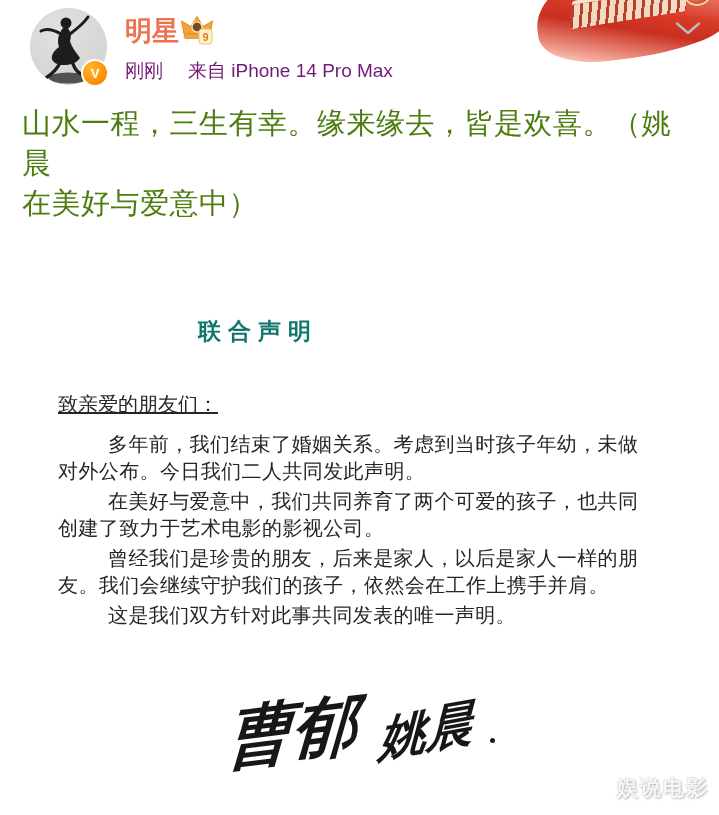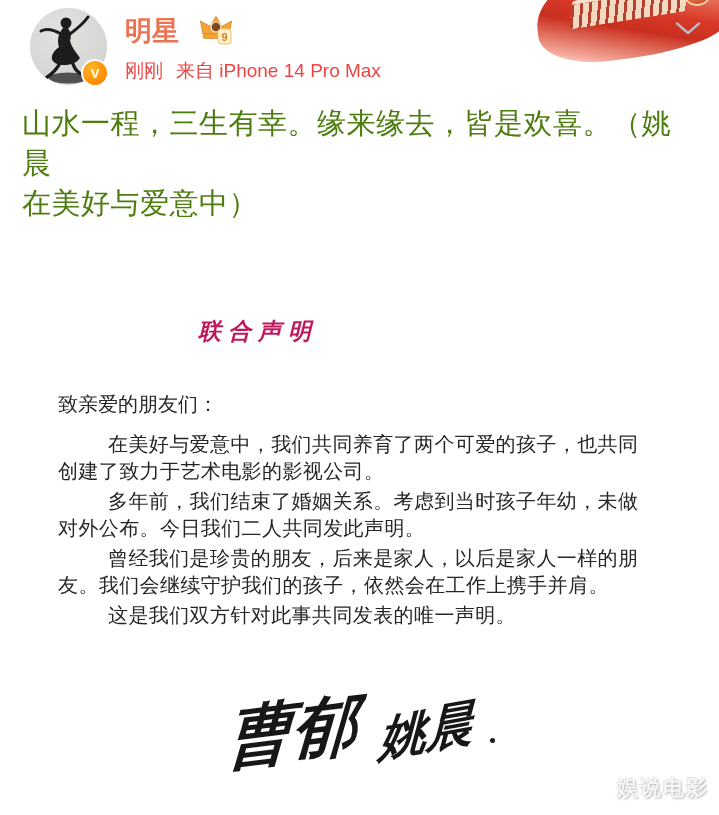--- a/index.html
+++ b/index.html
@@ -19,24 +19,24 @@
   }
   .avatar svg{display:block;border-radius:50%;}
   .v-badge{
     position:absolute;right:-2px;bottom:-2px;width:24px;height:24px;
     border-radius:50%;border:2px solid #ffffff;
     background:radial-gradient(circle at 35% 30%,#ffb728,#ff8a00 70%);
     color:#ffffff;font-size:13px;font-weight:700;
     display:flex;align-items:center;justify-content:center;line-height:1;
   }
   .user-block{padding-top:5px;}
-  .name-row{display:flex;align-items:center;gap:19px;}
+  .name-row{display:flex;align-items:center;gap:0;}
   .username{font-size:27px;font-weight:600;color:#ec7352;cursor:pointer;}
   .crown{display:inline-block;cursor:pointer;}
-  .meta{margin-top:9px;font-size:19px;color:#ef4444;display:flex;gap:13px;}
+  .meta{margin-top:9px;font-size:19px;color:#701a75;display:flex;gap:25px;}
   .meta span{cursor:pointer;}
 
   
   .decor{position:absolute;left:536px;top:-34px;width:190px;height:84px;pointer-events:none;}
   .decor-red{
     position:absolute;left:0;top:0;width:188px;height:92px;
     border-radius:48% 60% 62% 38% / 62% 72% 30% 38%;
     background:linear-gradient(196deg,#f8e9e1 0%,#ef8d7c 22%,#d93a28 48%,#c92f1f 62%,#f2a494 86%,rgba(255,255,255,0) 100%);
     transform:rotate(-7deg);
   }
@@ -61,23 +61,23 @@
     margin:18px 22px 0 22px;
     font-size:29px;line-height:40px;color:#4d7c0f;letter-spacing:.5px;
   }
 
   
   .statement{
     margin:93px 0 0 0;padding:0 0 0 58px;width:600px;
     font-family:"DejaVu Serif","Liberation Serif",serif;color:#262626;
   }
   .stmt-title{
-    margin:0 0 44px 140px;font-size:23px;font-weight:700;letter-spacing:7px;color:#be185d;font-style:italic;
+    margin:0 0 44px 140px;font-size:23px;font-weight:700;letter-spacing:7px;color:#0f766e;
   }
-  .salutation{margin:0 0 13px 0;font-size:20px;line-height:27px;}
+  .salutation{margin:0 0 13px 0;font-size:20px;line-height:27px;text-decoration:underline;}
   .para{margin:0 0 3px 0;font-size:20px;line-height:27px;text-indent:2.5em;letter-spacing:.4px;}
   .statement p{font-family:inherit;}
 
   
   .signature{
     margin:30px 0 0 168px;height:118px;display:flex;align-items:flex-end;
     color:#171717;font-family:"DejaVu Serif","Liberation Serif",serif;
   }
   .sig-left{
     font-size:66px;font-style:italic;font-weight:700;
@@ -160,22 +160,22 @@
   </button>
 
   <div class="post-text">
     <div>山水一程，三生有幸。缘来缘去，皆是欢喜。（姚晨</div>
     <div>在美好与爱意中）</div>
   </div>
 
   <figure class="statement" style="margin-top:93px">
     <h2 class="stmt-title">联合声明</h2>
     <p class="salutation">致亲爱的朋友们：</p>
+    <p class="para">多年前，我们结束了婚姻关系。考虑到当时孩子年幼，未做对外公布。今日我们二人共同发此声明。</p>
     <p class="para">在美好与爱意中，我们共同养育了两个可爱的孩子，也共同创建了致力于艺术电影的影视公司。</p>
-    <p class="para">多年前，我们结束了婚姻关系。考虑到当时孩子年幼，未做对外公布。今日我们二人共同发此声明。</p>
     <p class="para">曾经我们是珍贵的朋友，后来是家人，以后是家人一样的朋友。我们会继续守护我们的孩子，依然会在工作上携手并肩。</p>
     <p class="para">这是我们双方针对此事共同发表的唯一声明。</p>
 
     <div class="signature">
       <span class="sig-left">曹郁</span>
       <span class="sig-right">姚晨</span>
       <span class="sig-dot"></span>
     </div>
   </figure>
 

